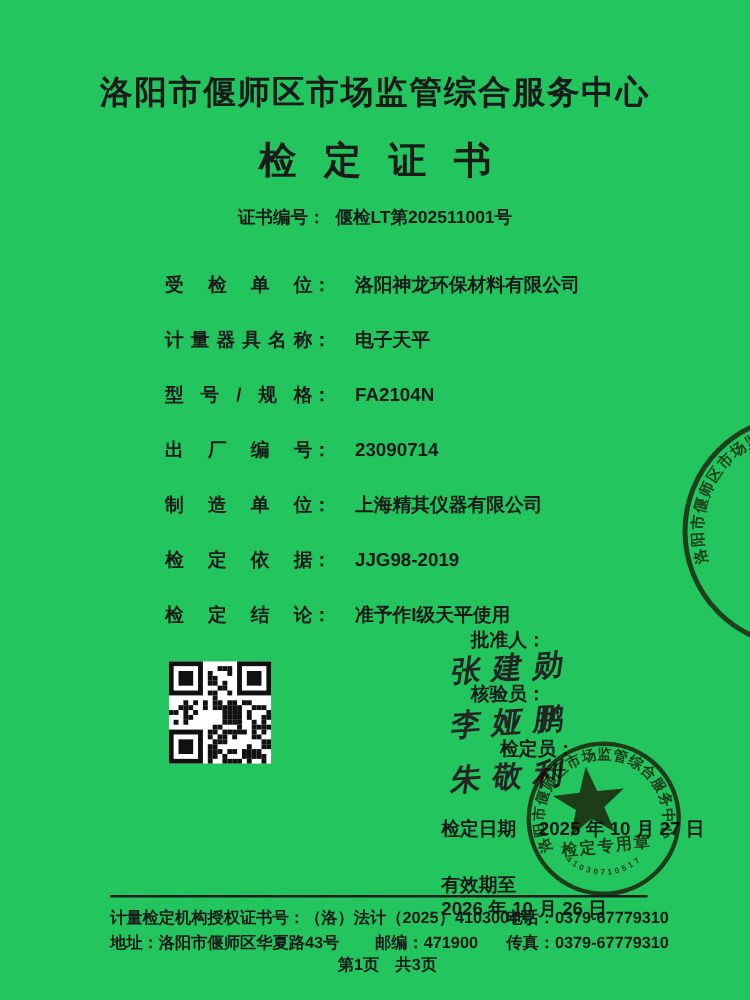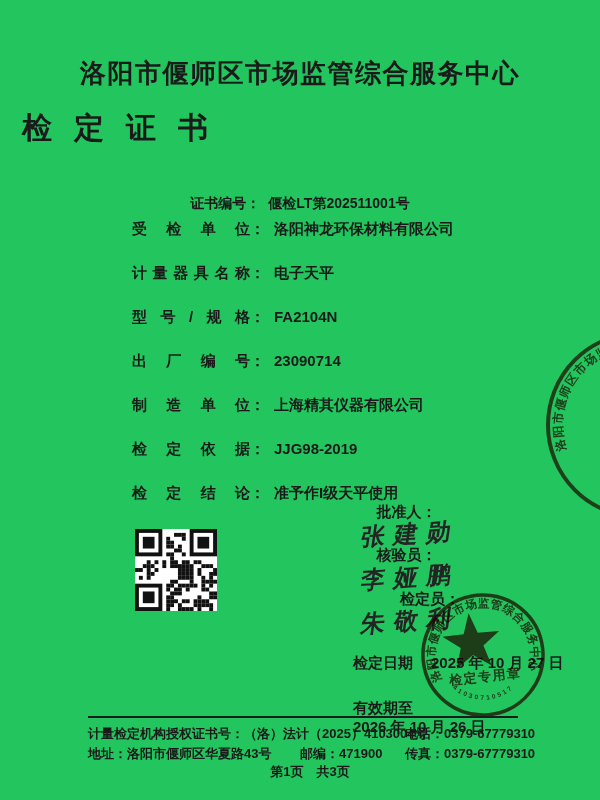--- a/index.html
+++ b/index.html
@@ -4,31 +4,31 @@
 <style>
   html,body{margin:0;padding:0;}
   body{
     width:600px;height:800px;background:#ffffff;overflow:hidden;position:relative;
     font-family:"Liberation Sans","DejaVu Sans",sans-serif;color:#1a1a1a;
   }
   .page{position:absolute;inset:0;background:#22c55e;overflow:hidden;}
 
   .org-name{position:absolute;top:56px;left:0;width:600px;text-align:center;
     font-size:26px;font-weight:700;letter-spacing:1.5px;}
-  .doc-title{position:absolute;top:108px;left:0;width:600px;
+  .doc-title{position:absolute;top:108px;left:0;width:600px;text-align:center;
     font-size:30px;font-weight:700;letter-spacing:22px;padding-left:22px;box-sizing:border-box;}
   .cert-line{position:absolute;top:165px;left:0;width:600px;text-align:center;
-    font-size:14px;font-weight:700;margin-top:30px;}
+    font-size:14px;font-weight:700;}
   .cert-line .cv{margin-left:8px;}
 
   .fields{position:absolute;left:132px;top:219px;display:flex;flex-direction:column;gap:25px;}
   .frow{display:flex;align-items:baseline;font-size:15px;font-weight:700;line-height:19px;}
   .flabel{display:inline-block;width:118px;text-align:justify;text-align-last:justify;text-justify:inter-character;}
   .fcolon{display:inline-block;width:12px;}
-  .fvalue{margin-left:12px;white-space:nowrap;}
+  .fvalue{margin-left:22px;white-space:nowrap;}
 
   .sigs{position:absolute;left:353px;top:503px;width:230px;}
   .sigrow{position:absolute;left:0;display:flex;align-items:center;white-space:nowrap;flex-direction:column;}
   .sigrow.s0{top:0;} .sigrow.s1{top:43px;} .sigrow.s2{top:87px;align-items:flex-end;}
   .siglabel{font-size:15px;font-weight:700;}
   .sig-name{font-family:"DejaVu Serif","Liberation Serif",serif;font-size:24px;font-weight:700;
     letter-spacing:9px;margin-left:8px;transform:rotate(-4deg) skewX(-12deg);color:#242424;position:relative;top:-4px;}
 
   .qr{position:absolute;left:135px;top:529px;width:82px;height:82px;}
 

